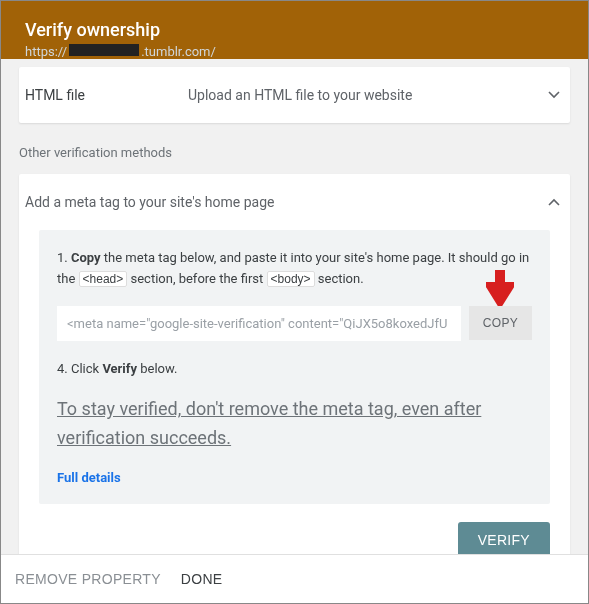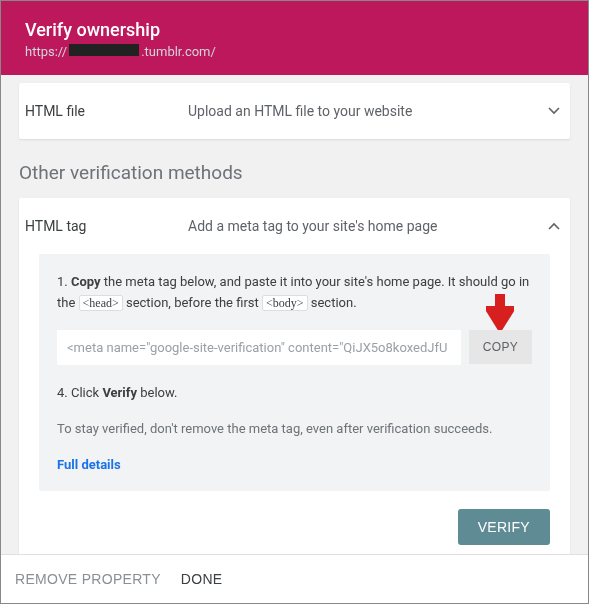--- a/index.html
+++ b/index.html
@@ -1,43 +1,43 @@
 <!DOCTYPE html>
 <html><head>
 <meta charset="utf-8">
 <style>
 * { margin: 0; padding: 0; box-sizing: border-box; }
 body { font-family: Roboto, Arial, sans-serif; background: #e8e8e8; width: 589px; height: 604px; overflow: hidden; }
 .dialog { width: 589px; height: 604px; background: #fff; display: flex; flex-direction: column; border: 1px solid #888; }
-.header { background: #be185d; color: #fff; padding: 18px 24px 16px; }
+.header { background: #a16207; color: #fff; padding: 18px 24px 0; }
 .header-title { font-size: 18px; font-weight: 500; margin-bottom: 4px; }
 .header-url { font-size: 13px; color: #d0d6da; display: flex; }
 .url-redact { display: inline-block; width: 70px; height: 12px; background: #222; margin: 0 2px -1px; }
 .content { flex: 1; overflow-y: auto; background: #f1f1f1; padding: 0 18px; position: relative; }
 .content::-webkit-scrollbar { width: 14px; }
 .content::-webkit-scrollbar-track { background: #f1f1f1; }
 .content::-webkit-scrollbar-thumb { background: #bcbcbc; border-radius: 1px; }
 .card { background: #fff; border-radius: 2px; box-shadow: 0 1px 2px rgba(0,0,0,0.1); margin-bottom: 18px; }
 .card:first-child { margin-top: 8px; }
 .method-hdr { display: flex; align-items: center; padding: 18px 6px; cursor: pointer; }
 .method-name { font-size: 14px; color: #3c4043; width: 163px; }
 .method-desc { font-size: 14px; color: #5f6368; flex: 1; }
 .chev { width: 20px; height: 20px; display: flex; align-items: center; justify-content: center; }
 .chev svg { width: 12px; height: 8px; }
-.section-label { font-size: 19px; color: #6d7378; padding: 4px 0 14px; }
+.section-label { font-size: 13px; color: #6d7378; padding: 4px 0 14px; }
 .instr-box { background: #f1f3f4; margin: 0 20px; padding: 18px 18px; border-radius: 2px; }
 .instr-line { font-size: 13px; color: #3c4043; line-height: 1.6; margin-bottom: 16px; }
 .instr-line b { font-weight: 700; }
-.code-tag { font-family: Liberation Serif, serif; font-size: 12px; background: #fff; border: 1px solid #ddd; padding: 0 3px; border-radius: 2px; }
+.code-tag { font-family: Liberation Sans, sans-serif; font-size: 12px; background: #fff; border: 1px solid #ddd; padding: 0 3px; border-radius: 2px; }
 .meta-row { display: flex; align-items: center; gap: 8px; margin-bottom: 18px; position: relative; }
 .meta-field { flex: 1; background: #fff; border: none; padding: 10px 10px; font-size: 13px; color: #9aa0a6; font-family: inherit; white-space: nowrap; overflow: hidden; }
 .copy-btn { background: #e6e6e6; border: none; padding: 10px 14px; font-size: 12px; color: #5f6368; font-weight: 500; cursor: pointer; letter-spacing: 0.3px; }
 .arrow-annot { position: absolute; right: 18px; top: -38px; }
 .arrow-annot svg { width: 28px; height: 38px; }
-.note { font-size: 13px; color: #6d7378; line-height: 1.6; margin-bottom: 14px; }
+.note { font-size: 18px; color: #6d7378; line-height: 1.6; margin-bottom: 14px; text-decoration: underline; }
 .link { font-size: 13px; color: #1a73e8; text-decoration: none; cursor: pointer; font-weight: bold; }
 .verify-row { display: flex; justify-content: flex-end; padding: 18px 20px 20px; }
 .verify-btn { background: #5e8b94; color: #fff; border: none; padding: 10px 20px; font-size: 14px; font-weight: 500; border-radius: 3px; cursor: pointer; letter-spacing: 0.3px; }
 .footer { background: #fff; border-top: 1px solid #e0e0e0; padding: 16px 14px; display: flex; justify-content: flex-start; gap: 20px; }
 .ftr-btn { background: none; border: none; font-size: 14px; font-weight: 500; cursor: pointer; letter-spacing: 0.3px; }
 .ftr-remove { color: #8a8f94; }
 .ftr-done { color: #3c4043; }
 </style>
 </head>
 <body>
@@ -62,21 +62,20 @@
               <path d="M1 1l5 5 5-5" stroke="#5f6368" stroke-width="1.6" fill="none"></path>
             </svg>
         </div>
       </div>
     </div>
 
     <div class="section-label">Other verification methods</div>
 
     <div class="card">
       <div class="method-hdr">
-        <div class="method-name">HTML tag</div>
         <div class="method-desc">Add a meta tag to your site's home page</div>
         <div class="chev">
           <svg viewBox="0 0 12 8">
               <path d="M1 7l5-5 5 5" stroke="#5f6368" stroke-width="1.6" fill="none"></path>
             </svg>
         </div>
       </div>
 
       <div class="instr-box">
         <div class="instr-line">

